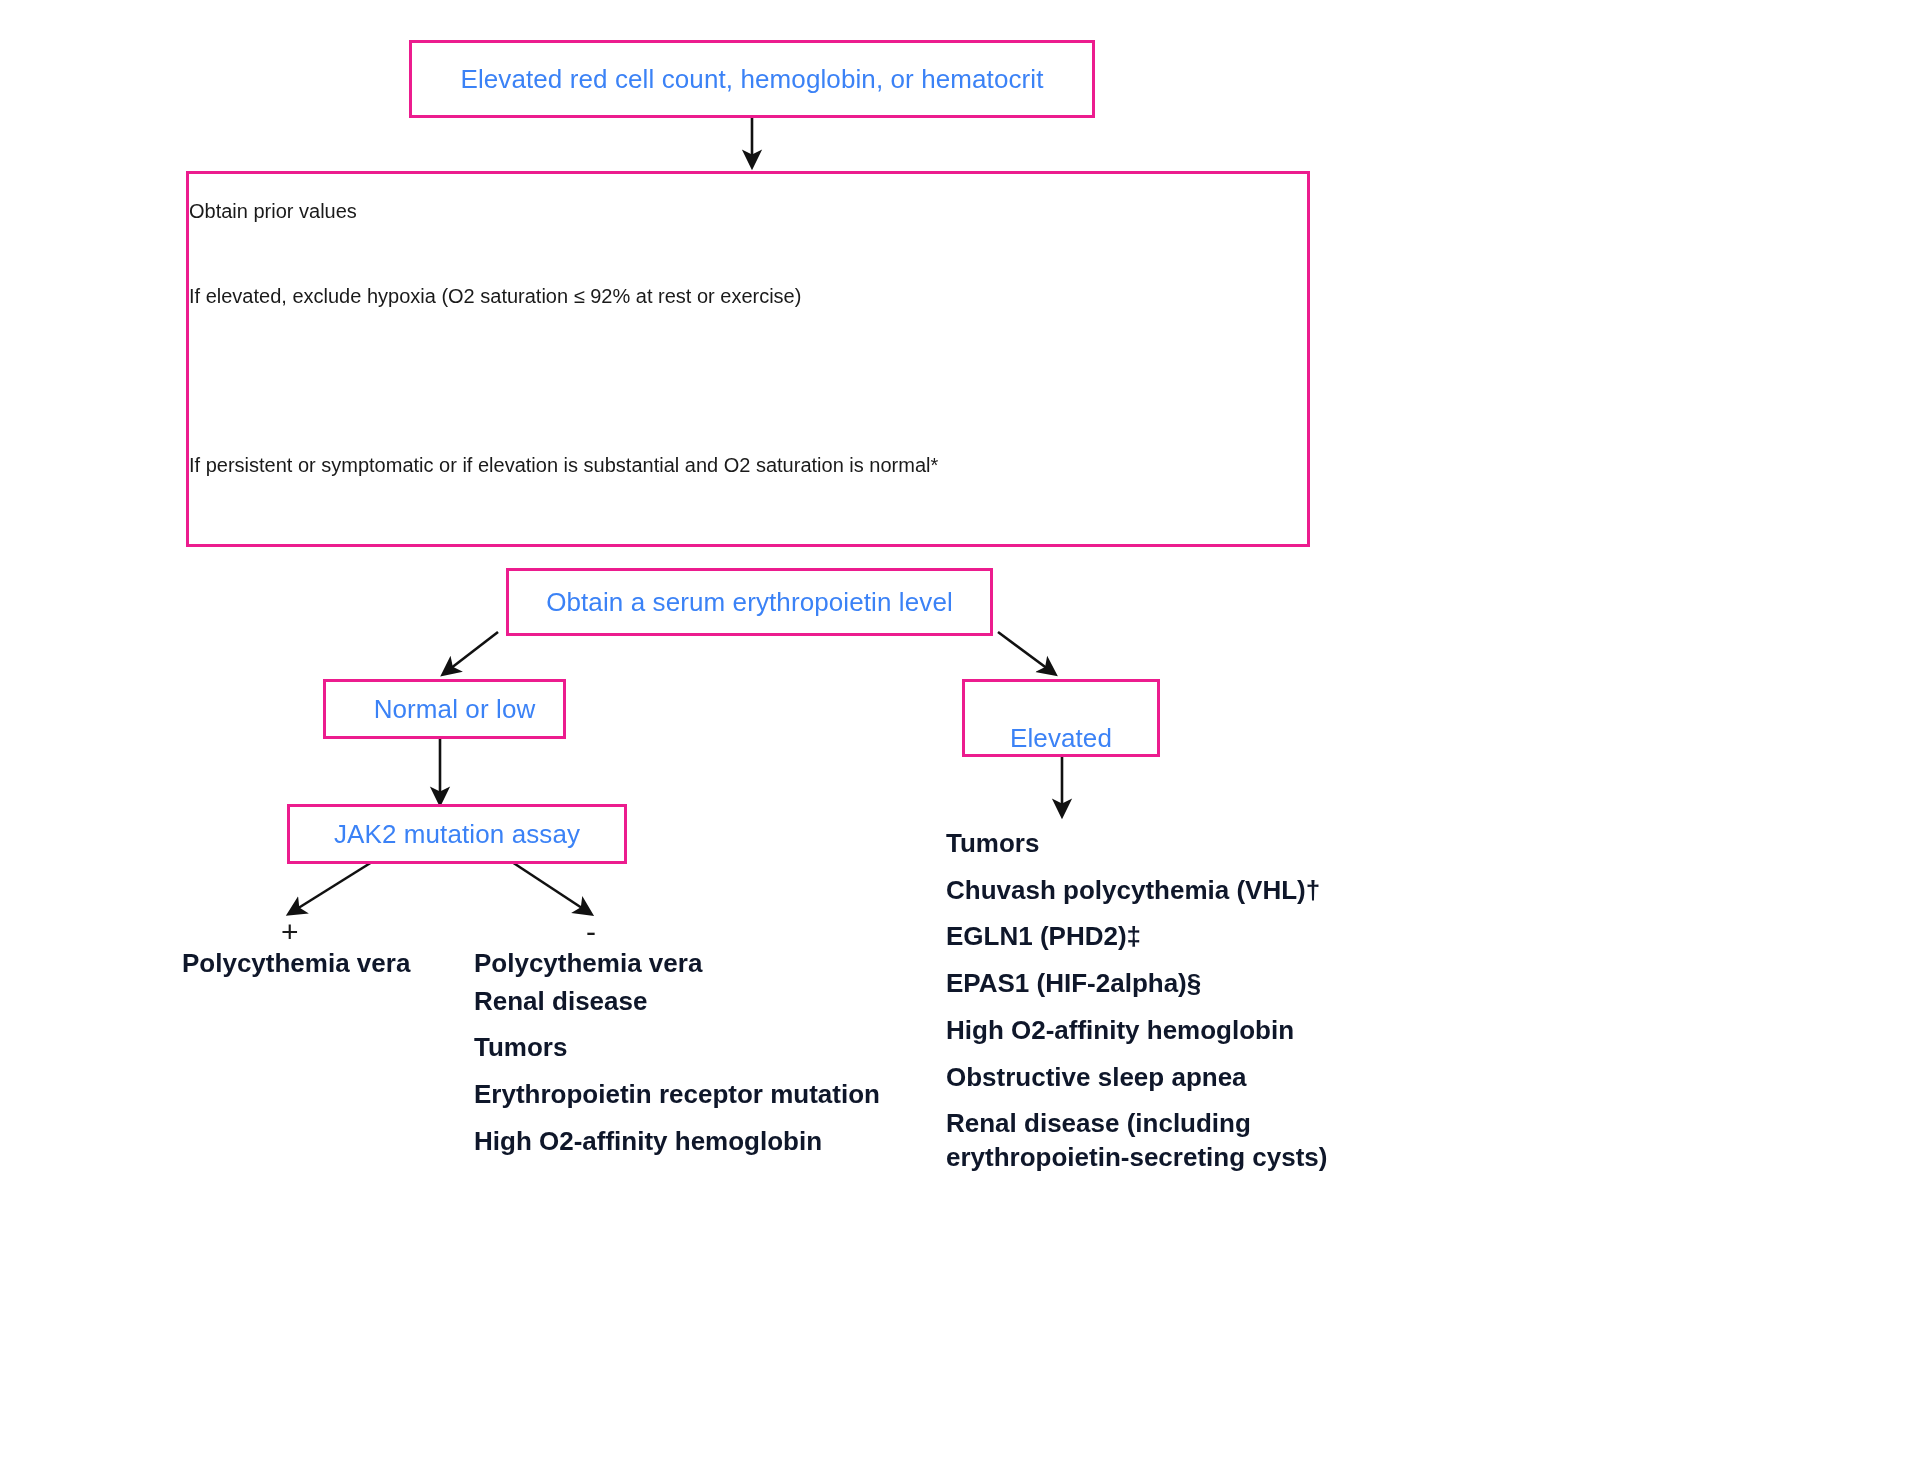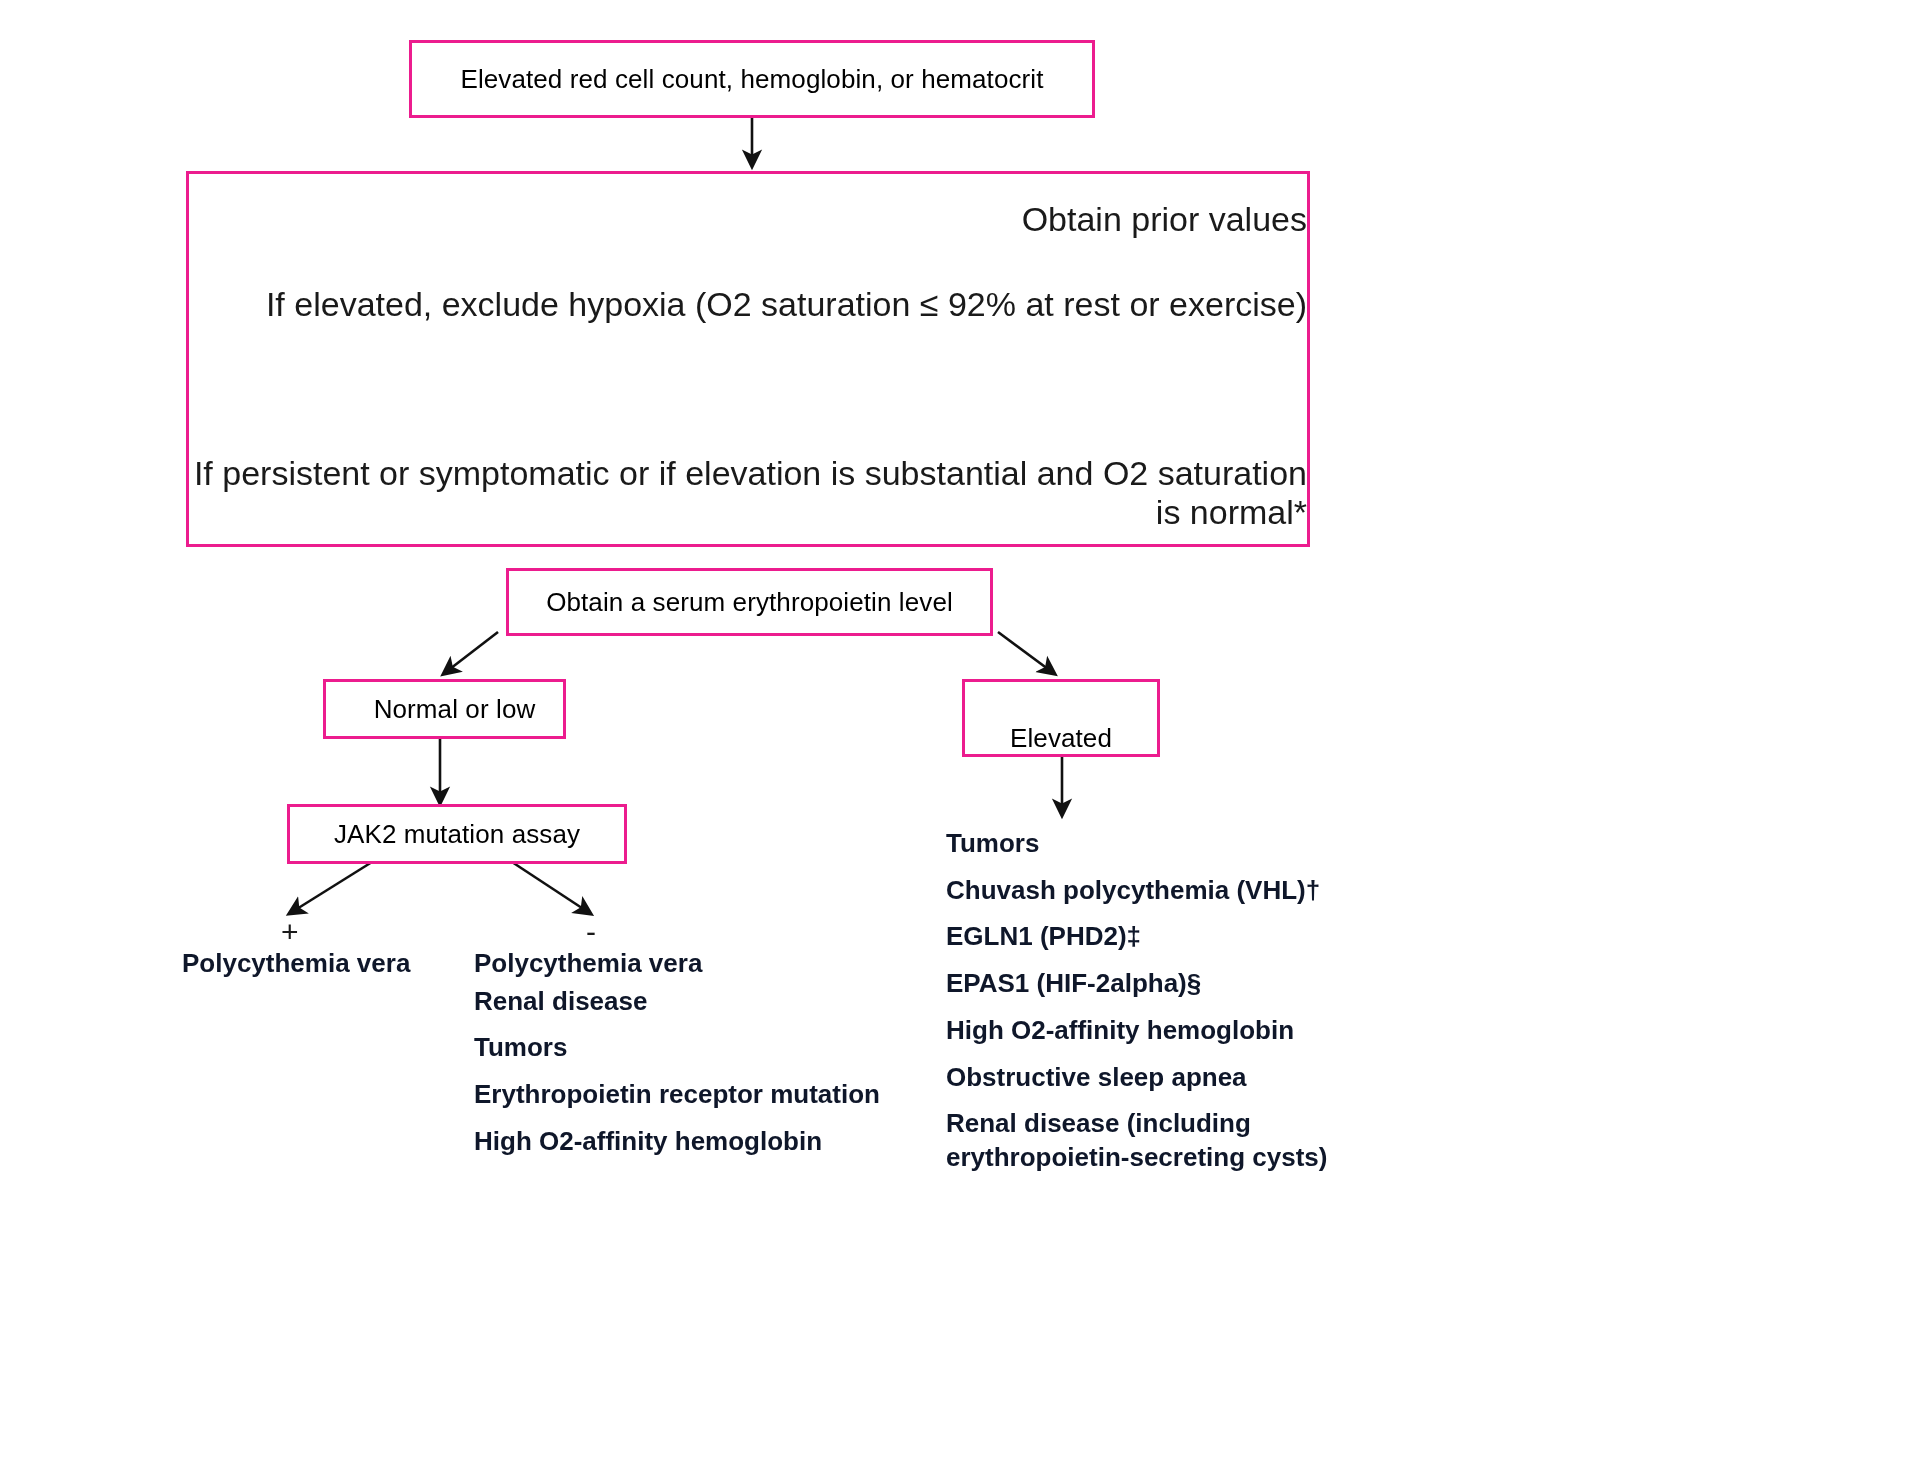--- a/index.html
+++ b/index.html
@@ -25,34 +25,34 @@
     position: absolute;
     box-sizing: border-box;
     border: 3px solid #EC1C8E;
     background: #ffffff;
     display: flex;
     align-items: center;
     justify-content: center;
     text-align: center;
     font-size: 26px;
     line-height: 1.25;
-    color: #000000;
+    color: #3b82f6;
     letter-spacing: 0.1px;
   }
   .bigbox {
     position: absolute;
     box-sizing: border-box;
     border: 3px solid #EC1C8E;
     background: #ffffff;
   }
   .bigbox-line {
     position: absolute;
     width: 100%;
-    text-align: right;
-    font-size: 34px;
+    text-align: left;
+    font-size: 20px;
     color: #1a1a1a;
     left: 0;
   }
   .txt {
     position: absolute;
     font-size: 26px;
     color: #0f172a;
     white-space: nowrap;
     line-height: 1.22;
     font-weight: bold;

